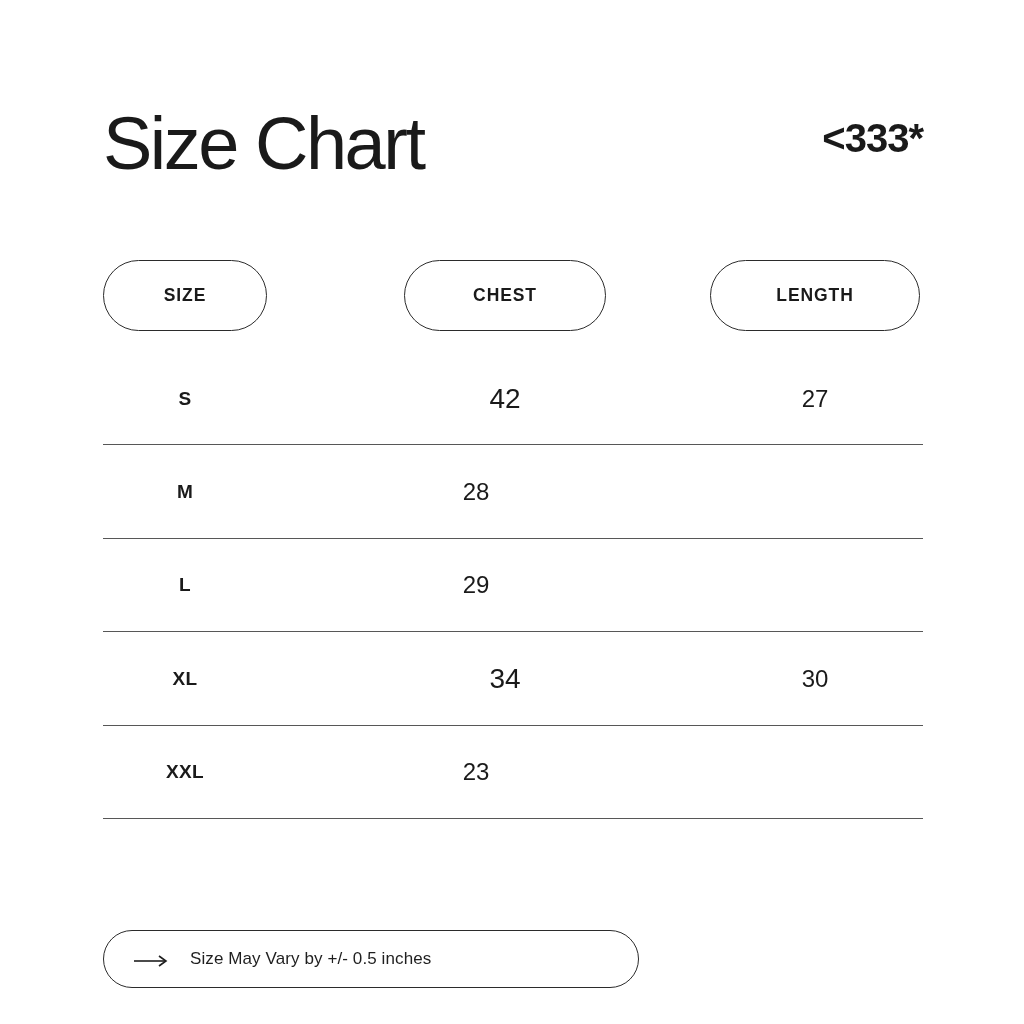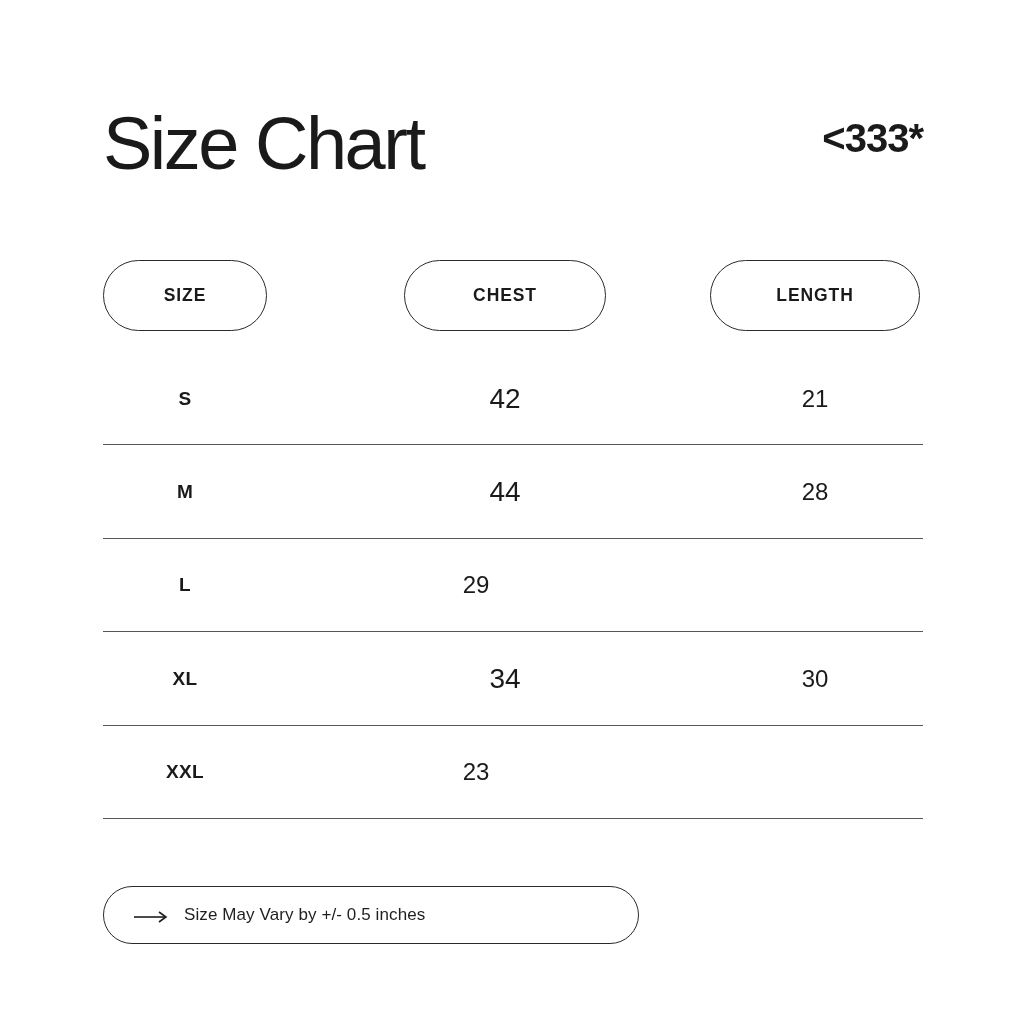--- a/index.html
+++ b/index.html
@@ -149,21 +149,22 @@
   }
   .note-pill {
     width: 536px;
     height: 58px;
     border: 1.5px solid #2b2b2b;
     border-radius: 40px;
     display: flex;
     align-items: center;
     box-sizing: border-box;
     padding-left: 30px;
-    gap: 16px;
+    gap: 22px;
+    margin-top: 44px;
   }
   .arrow-icon {
     display: block;
     width: 34px;
     height: 12px;
     flex: 0 0 34px;
   }
   .note-text {
     font-size: 17px;
     font-weight: 400;
@@ -203,26 +204,25 @@
       <div class="pill col-size">SIZE</div>
       <div class="pill col-chest">CHEST</div>
       <div class="pill col-length">LENGTH</div>
     </div>
 
     <div class="body-rows">
 
       <div class="row">
         <div class="cell cell-size">S</div>
         <div class="cell cell-chest">42</div>
-        <div class="cell cell-length">21</div>
+        <div class="cell cell-length">27</div>
       </div>
 
       <div class="row">
         <div class="cell cell-size">M</div>
-        <div class="cell cell-chest">44</div>
         <div class="cell cell-length">28</div>
       </div>
 
       <div class="row">
         <div class="cell cell-size">L</div>
         <div class="cell cell-length">29</div>
       </div>
 
       <div class="row">
         <div class="cell cell-size">XL</div>

